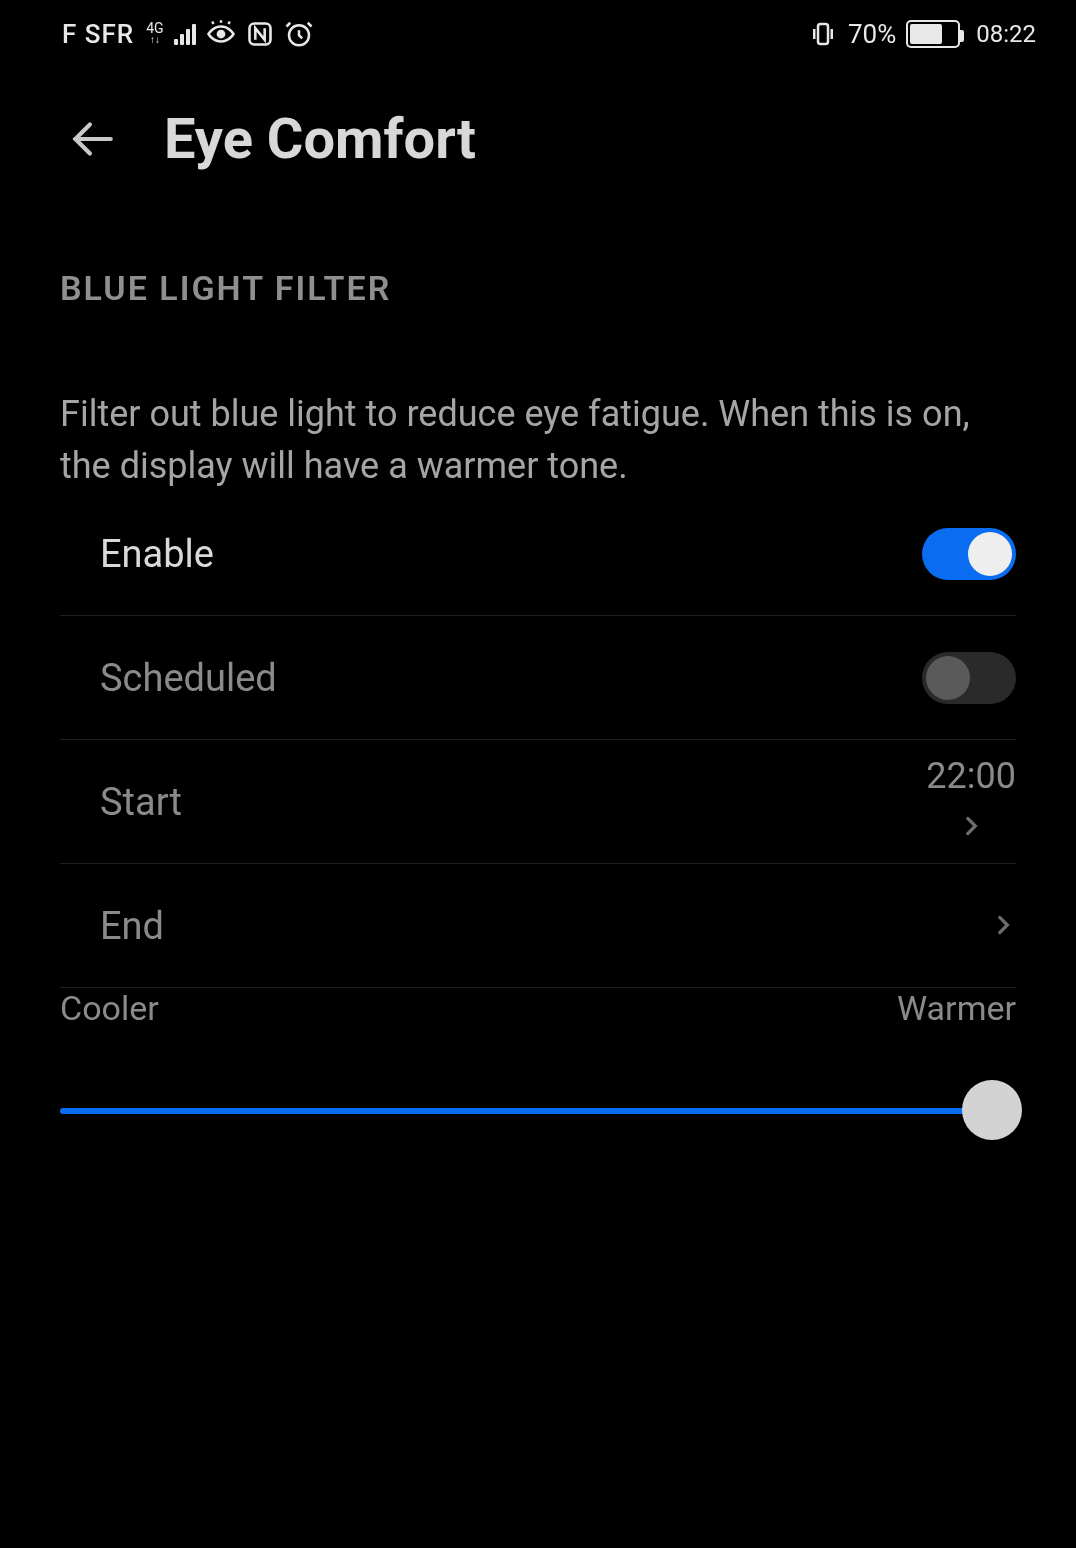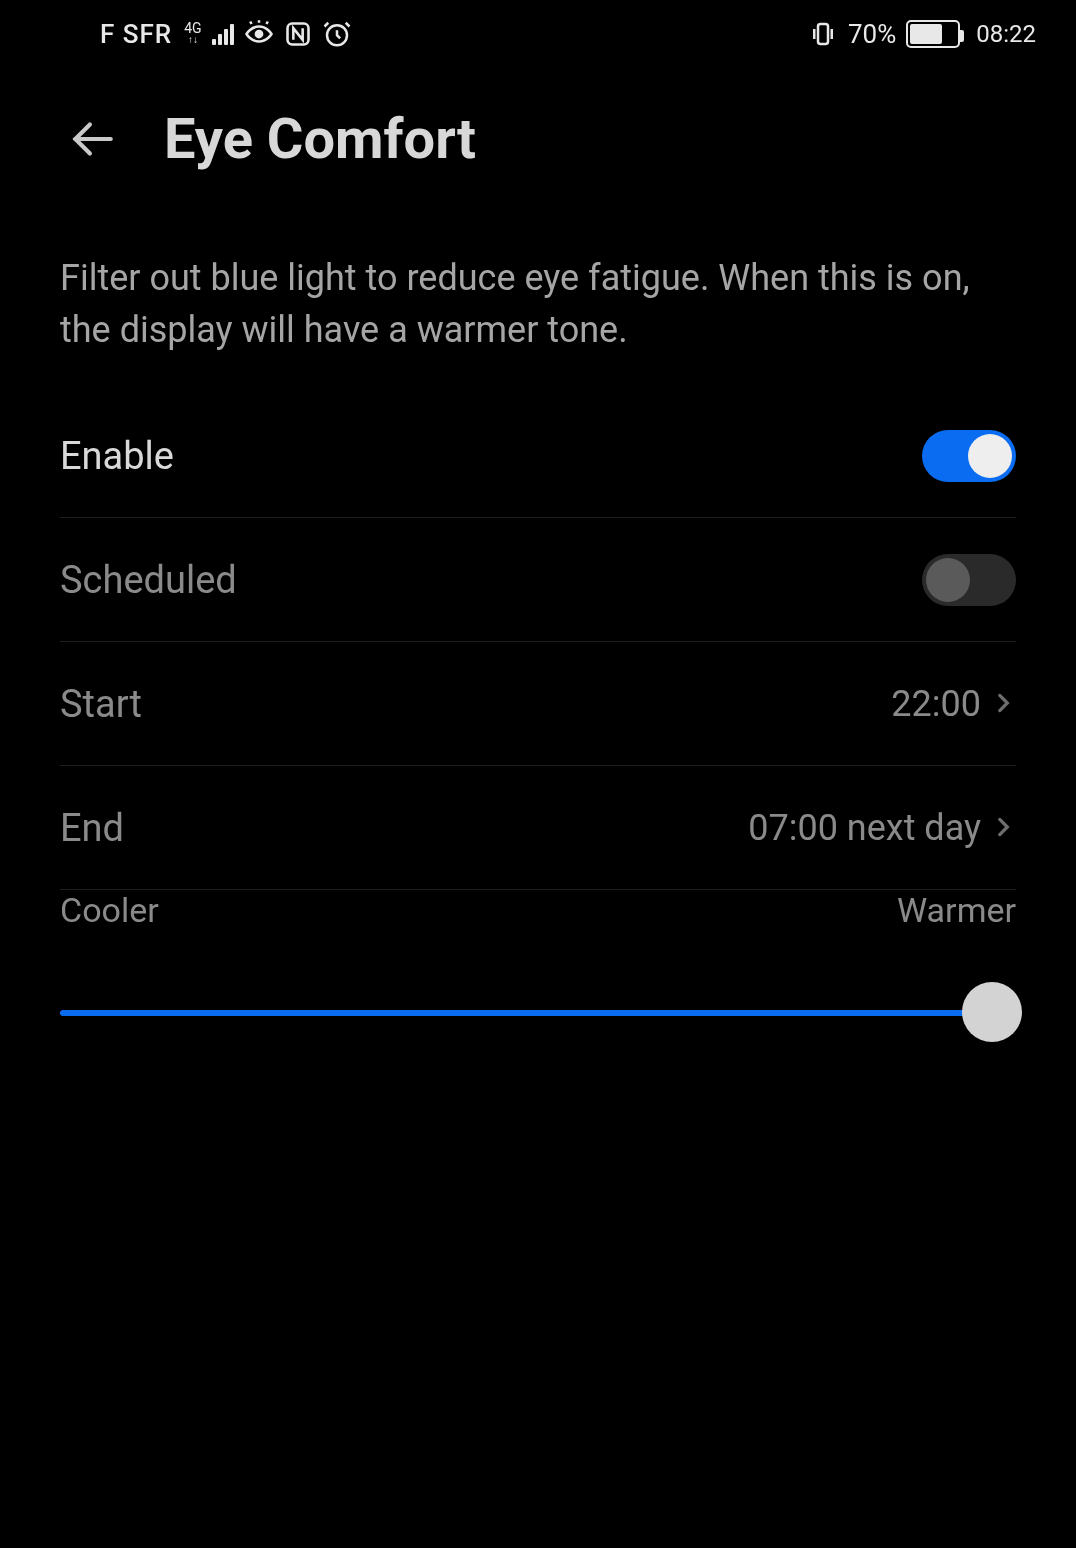--- a/index.html
+++ b/index.html
@@ -16,23 +16,24 @@
     overflow: hidden;
     position: relative;
   }
 
   
   .status-bar {
     display: flex;
     justify-content: space-between;
     align-items: center;
     height: 68px;
-    padding: 0 40px 0 100px;
+    padding: 0 40px 0 44px;
     font-size: 26px;
     color: #e8e8e8;
+    margin-left: 18px;
   }
   .status-left, .status-right {
     display: flex;
     align-items: center;
     gap: 10px;
   }
   .carrier {
     font-weight: 500;
     letter-spacing: 1px;
     margin-right: 2px;
@@ -141,28 +142,30 @@
     justify-content:space-between;
     min-height: 124px;
     border-bottom: 1px solid #1e1e1e;
   }
   .row:first-of-type{
     margin-top: 38px;
   }
   .row-label {
     font-size: 38px;
     color:#d9d9d9;
+    margin-left:40px;
   }
   .row-label.dim { color:#8a8a8a; }
   .row-value {
     font-size: 36px;
     color:#8a8a8a;
     display:flex;
     align-items:center;
     gap: 9px;
+    flex-direction: column;
   }
   .chevron {
     color:#6e6e6e;
   }
 
   
   .toggle {
     position: relative;
     width: 94px;
     height: 52px;
@@ -275,20 +278,21 @@
     <svg width="50" height="50" viewBox="0 0 24 24" fill="none" stroke="currentColor" stroke-width="2" stroke-linecap="round">
       <line x1="21" y1="12" x2="4" y2="12"></line>
       <polyline points="11 5 4 12 11 19"></polyline>
     </svg>
   </div>
   <h1 class="page-title">Eye Comfort</h1>
 </div>
 
 <div class="content">
 
+  <div class="section-header">BLUE LIGHT FILTER</div>
   <p class="section-desc">Filter out blue light to reduce eye fatigue. When this is on, the display will have a warmer tone.</p>
 
   <div class="row">
     <span class="row-label">Enable</span>
     <div class="toggle on">
       <div class="knob"></div>
     </div>
   </div>
 
   <div class="row">
@@ -306,21 +310,20 @@
         <svg width="26" height="26" viewBox="0 0 24 24" fill="none" stroke="currentColor" stroke-width="3" stroke-linecap="round">
             <polyline points="9 5 16 12 9 19"></polyline>
           </svg>
       </span>
     </span>
   </div>
 
   <div class="row">
     <span class="row-label dim">End</span>
     <span class="row-value">
-      <span>07:00 next day</span>
       <span class="chevron">
         <svg width="26" height="26" viewBox="0 0 24 24" fill="none" stroke="currentColor" stroke-width="3" stroke-linecap="round">
             <polyline points="9 5 16 12 9 19"></polyline>
           </svg>
       </span>
     </span>
   </div>
 
 
   <div class="ct-labels">

